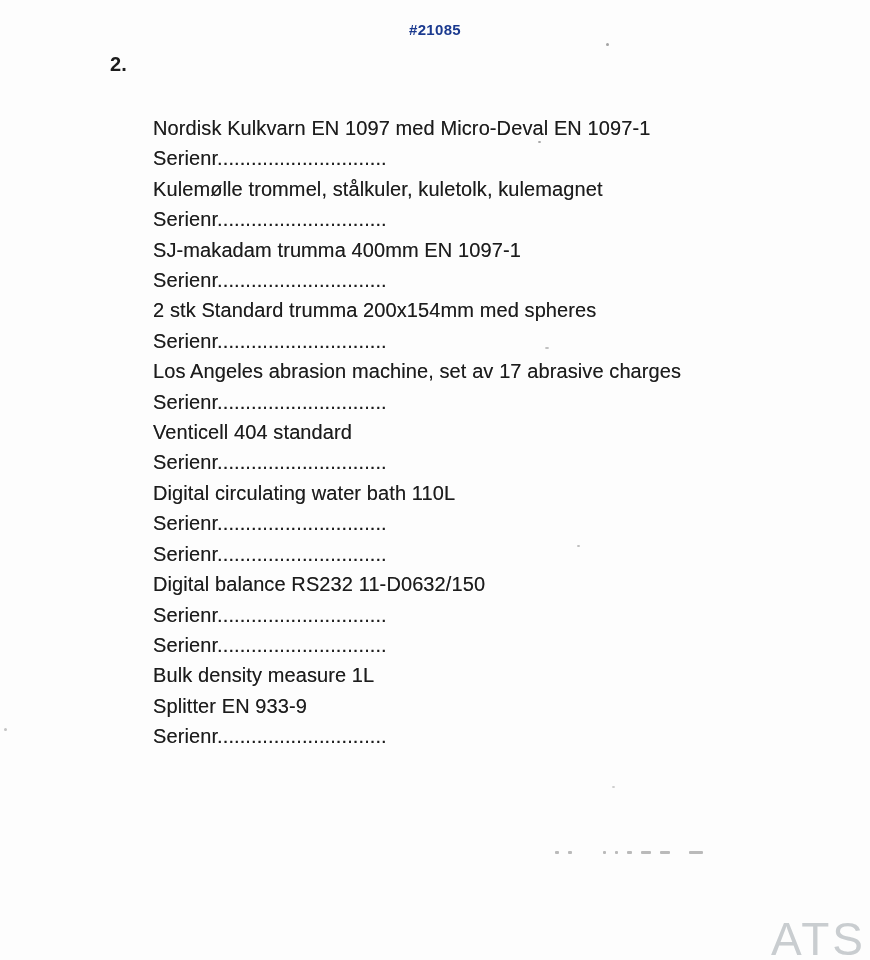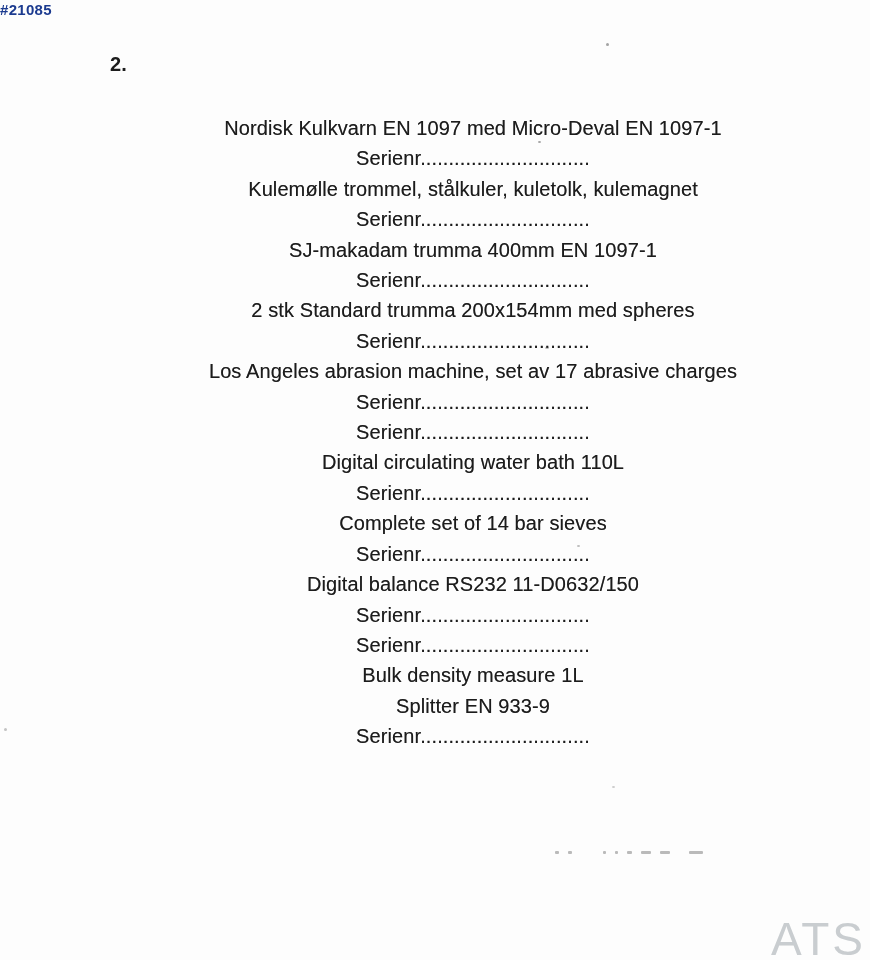--- a/index.html
+++ b/index.html
@@ -10,23 +10,24 @@
   .page {
     position: relative;
     width: 870px;
     height: 960px;
     background: #fdfdfd;
     overflow: hidden;
     font-family: "Liberation Sans", sans-serif;
   }
   .doc-number {
     position: absolute;
-    top: 1px;
+    top: 21px;
     left: 0;
     width: 100%;
+    text-align: center;
     font-size: 15px;
     font-weight: 600;
     letter-spacing: 0.3px;
     color: var(--blue, #1b3a8f);
   }
   .heading {
     position: absolute;
     top: 53px;
     left: 110px;
     display: flex;
@@ -44,21 +45,20 @@
     left: 153px;
     width: 640px;
     color: var(--ink, #1c1c1c);
     font-size: 20px;
     line-height: 30.4px;
     letter-spacing: 0.1px;
   }
   .body-lines .line {
     white-space: nowrap;
     text-shadow: 0 0 0.4px rgba(30,30,30,0.55); 
-    text-align: center;
   }
   .watermark {
     position: absolute;
     right: 4px;
     bottom: -2px;
     font-size: 46px;
     font-weight: 400;
     letter-spacing: 3px;
     color: var(--wm, #c9cdd0);
     line-height: 1;
@@ -117,24 +117,24 @@
       <div class="line">Nordisk Kulkvarn EN 1097 med Micro-Deval EN 1097-1</div>
       <div class="line">Serienr..............................</div>
       <div class="line">Kulemølle trommel, stålkuler, kuletolk, kulemagnet</div>
       <div class="line">Serienr..............................</div>
       <div class="line">SJ-makadam trumma 400mm EN 1097-1</div>
       <div class="line">Serienr..............................</div>
       <div class="line">2 stk Standard trumma 200x154mm med spheres</div>
       <div class="line">Serienr..............................</div>
       <div class="line">Los Angeles abrasion machine, set av 17 abrasive charges</div>
       <div class="line">Serienr..............................</div>
+      <div class="line">Venticell 404 standard</div>
       <div class="line">Serienr..............................</div>
       <div class="line">Digital circulating water bath 110L</div>
       <div class="line">Serienr..............................</div>
-      <div class="line">Complete set of 14 bar sieves</div>
       <div class="line">Serienr..............................</div>
       <div class="line">Digital balance RS232 11-D0632/150</div>
       <div class="line">Serienr..............................</div>
       <div class="line">Serienr..............................</div>
       <div class="line">Bulk density measure 1L</div>
       <div class="line">Splitter EN 933-9</div>
       <div class="line">Serienr..............................</div>
     </div>
 
   <span class="speck sp1"></span>

